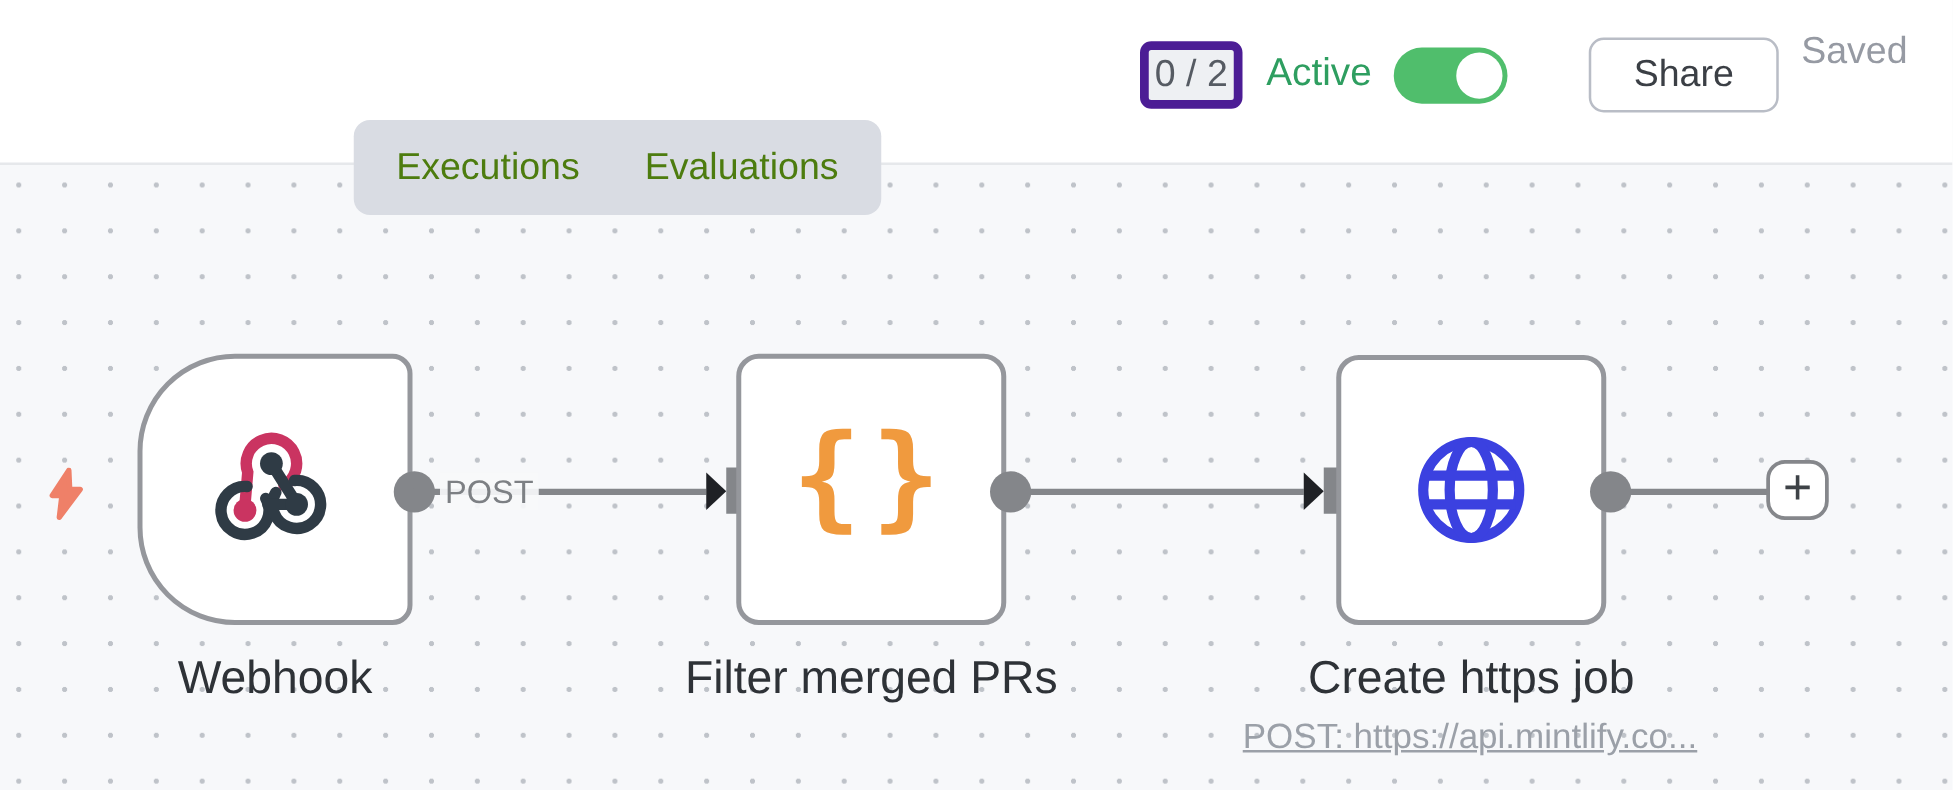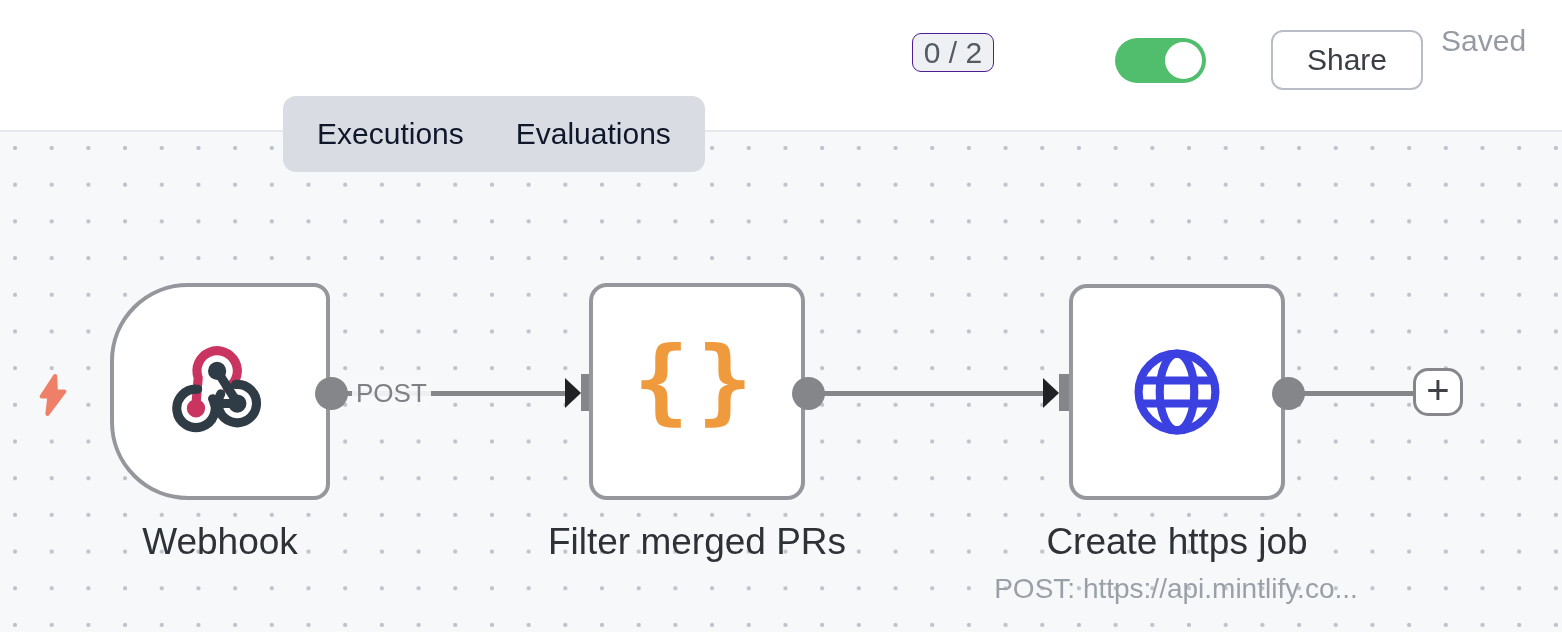--- a/index.html
+++ b/index.html
@@ -5,42 +5,42 @@
   * { margin:0; padding:0; box-sizing:border-box; }
   html,body { width:1562px; height:632px; overflow:hidden; }
   body { font-family:"Liberation Sans","DejaVu Sans",sans-serif; background:#fff; position:relative; }
 
   .app { position:absolute; inset:0; }
 
   
   .topbar { position:absolute; left:0; top:0; width:1562px; height:132px;
             background:#ffffff; border-bottom:2px solid #E6E8EB; z-index:5; }
 
-  .badge { position:absolute; left:912px; top:33px; width:82px; height:39px;
-           background:#EEF0F3; border:1px solid #4c1d95; border-radius:9px;
+  .badge { position:absolute; left:912px; top:33px; width:82px; height:54px;
+           background:#EEF0F3; border:7px solid #4c1d95; border-radius:9px;
            font-size:30px; color:#565B63; display:flex; align-items:center; justify-content:center; }
   .active-label { position:absolute; left:1013px; top:33px; height:50px; line-height:50px;
                   font-size:31px; font-weight:500; color:#2E9E60; }
   .toggle { position:absolute; left:1115px; top:38px; width:91px; height:45px;
             border-radius:23px; background:#50BE6C; cursor:pointer; }
   .toggle .knob { position:absolute; right:4px; top:4px; width:37px; height:37px;
                   border-radius:50%; background:#ffffff; }
   .share-btn { position:absolute; left:1271px; top:30px; width:152px; height:60px;
                background:#ffffff; border:2px solid #B9BDC6; border-radius:12px;
                font-size:30px; color:#3B3F45; font-family:inherit; cursor:pointer;
                display:flex; align-items:center; justify-content:center; }
   .saved-label { position:absolute; left:1441px; top:16px; height:50px; line-height:50px;
                  font-size:30px; font-weight:500; color:#969AA3; }
 
   
   .tabbar { position:absolute; left:283px; top:96px; height:76px; z-index:10;
             background:#D9DCE3; border-radius:13px; display:flex; align-items:center;
             padding:0 8px; }
   .tab { height:62px; display:flex; align-items:center; padding:0 26px;
-         font-size:30px; font-weight:500; color:#0f172a; border-radius:10px; cursor:pointer; }
+         font-size:30px; font-weight:500; color:#4d7c0f; border-radius:10px; cursor:pointer; }
   .tab.active { background:#ffffff; color:#3A3E44; }
 
   
   .canvas { position:absolute; left:0; top:132px; width:1562px; height:500px;
             background-color:#F7F8FA;
             background-image:radial-gradient(circle at 2px 2px, #BFC3C9 0 1.9px, transparent 2.3px);
             background-size:36.7px 36.7px; background-position:13px 14px; }
 
   .node { position:absolute; width:216px; height:217px; background:#ffffff;
           border:4px solid #95979C; border-radius:18px; cursor:pointer; }
@@ -77,20 +77,21 @@
 
   svg { display:block; }
 </style>
 </head>
 <body>
 
 <div class="app">
 
   <header class="topbar">
     <span class="badge">0 / 2</span>
+    <span class="active-label">Active</span>
     <div class="toggle">
       <div class="knob"></div>
     </div>
     <button class="share-btn">Share</button>
     <span class="saved-label">Saved</span>
   </header>
 
   <nav class="tabbar">
     <div class="tab">Executions</div>
     <div class="tab">Evaluations</div>
@@ -142,19 +143,19 @@
         <g fill="none" stroke="#3B41E0" stroke-width="8.5">
           <circle cx="50" cy="50" r="40"></circle>
           <ellipse cx="50" cy="50" rx="18" ry="40"></ellipse>
           <line x1="13" y1="38" x2="87" y2="38"></line>
           <line x1="13" y1="62" x2="87" y2="62"></line>
         </g>
       </svg>
     </div>
     <div class="port-out" style="left:1271.5px; top:244.5px;"></div>
     <div class="node-name" style="left:977px;">Create https job</div>
-    <div class="node-sub" style="left:876px;">POST: https://api.mintlify.co...</div>
+    <div class="node-sub" style="left:876px;text-decoration:underline;">POST: https://api.mintlify.co...</div>
 
     <div class="wire" style="left:1288px; top:258.5px; width:127px;"></div>
     <div class="plus-btn">+</div>
 
   </div>
 </div>
 
 </body></html>

